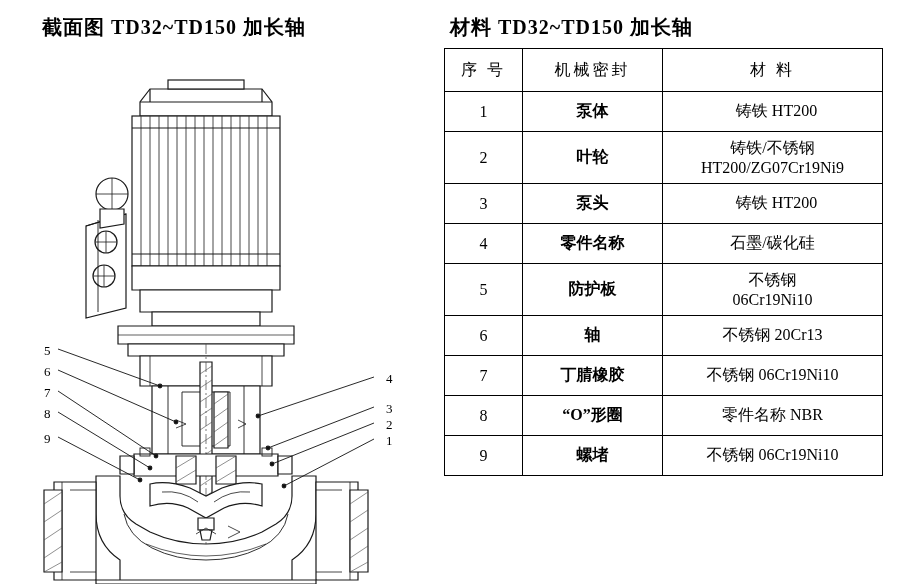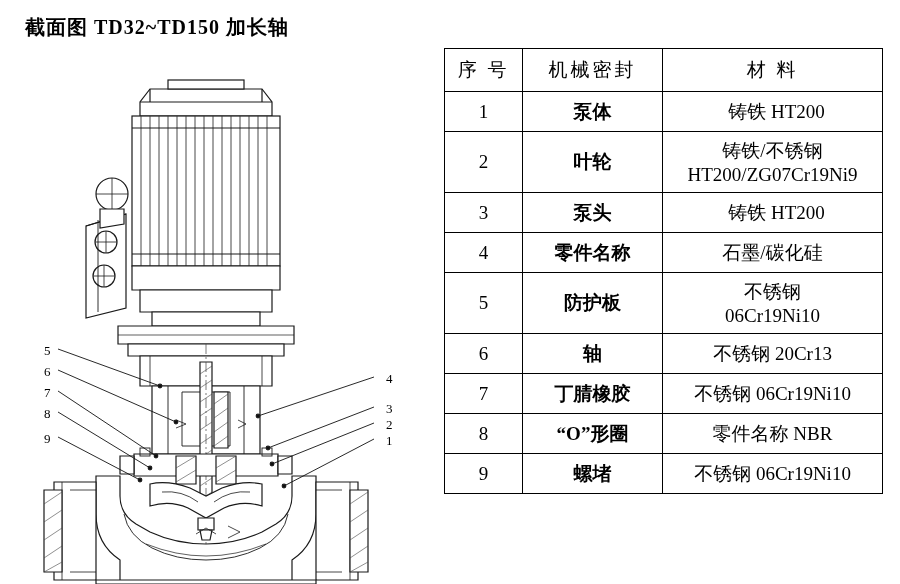--- a/index.html
+++ b/index.html
@@ -24,21 +24,21 @@
   
   .left-panel {
     position: absolute;
     left: 0;
     top: 0;
     width: 430px;
     height: 584px;
   }
   .left-title {
     position: absolute;
-    left: 25px;
+    left: 42px;
     top: 14px;
     font-size: 20px;
     font-weight: bold;
     letter-spacing: 1px;
     white-space: nowrap;
   }
   .drawing {
     position: absolute;
     left: 0;
     top: 44px;
@@ -74,21 +74,21 @@
   table.mat {
     position: absolute;
     left: 4px;
     top: 48px;
     width: 438px;
     border-collapse: collapse;
     table-layout: fixed;
   }
   table.mat th, table.mat td {
     border: 1px solid #000;
-    font-size: 19px;
+    font-size: 16px;
     font-family: "Liberation Serif", "DejaVu Serif", serif;
     padding: 6px 4px;
     vertical-align: middle;
   }
   table.mat th {
     font-weight: normal;
     letter-spacing: 3px;
     height: 30px;
     text-align: center;
   }
@@ -299,20 +299,21 @@
     <div class="callout" style="left:44px; top:407px;">8</div>
     <div class="callout" style="left:44px; top:432px;">9</div>
 
     <div class="callout" style="left:386px; top:372px;">4</div>
     <div class="callout" style="left:386px; top:402px;">3</div>
     <div class="callout" style="left:386px; top:418px;">2</div>
     <div class="callout" style="left:386px; top:434px;">1</div>
   </div>
 
   <div class="right-panel">
+    <div class="right-title">材料 TD32~TD150 加长轴</div>
 
     <table class="mat">
       <colgroup>
         <col class="c1">
           <col class="c2">
           <col class="c3">
       </colgroup>
       <thead>
         <tr>
           <th>序 号</th>

